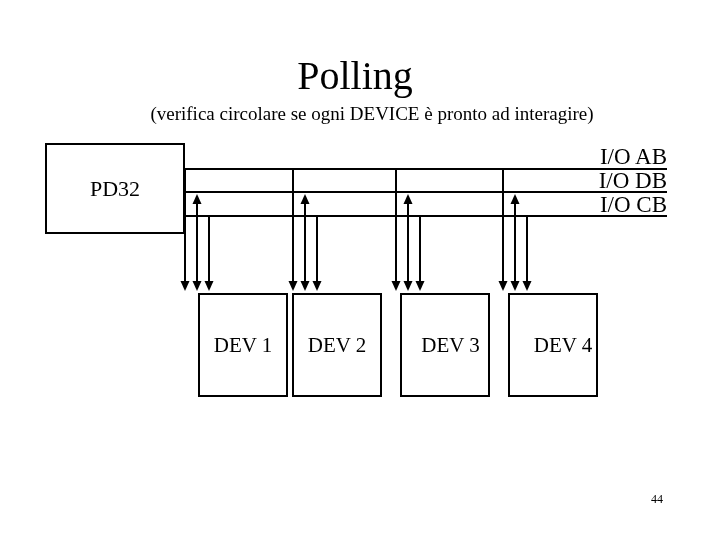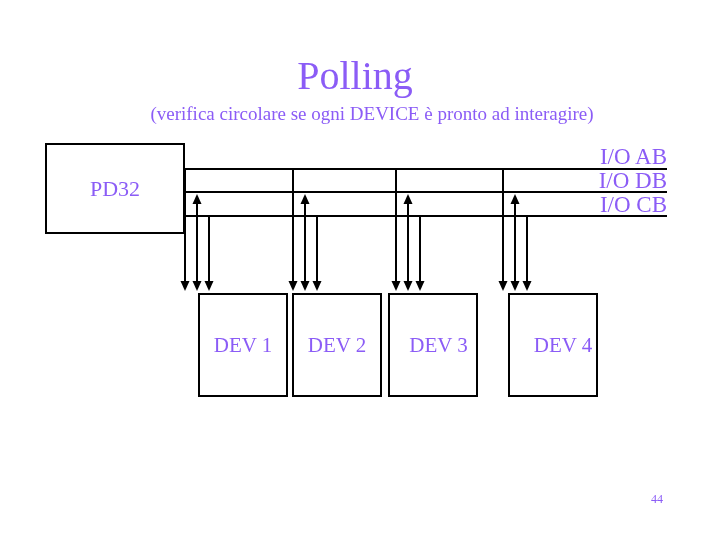--- a/index.html
+++ b/index.html
@@ -1,21 +1,21 @@
 <!DOCTYPE html>
 <html><head>
 <meta charset="utf-8">
 <style>
   html, body { margin: 0; padding: 0; background: #ffffff; }
   .slide {
     position: relative;
     width: 720px;
     height: 540px;
     background: #ffffff;
-    color: #8b5cf6;
+    color: #000000;
     font-family: "Liberation Serif", "DejaVu Serif", serif;
     overflow: hidden;
   }
   .title {
     position: absolute;
     top: 54px; left: 0;
     width: 710px;
     text-align: center;
     font-size: 40px;
     line-height: 44px;
@@ -45,21 +45,21 @@
     background: #ffffff;
     display: flex;
     align-items: center;
     justify-content: center;
     margin-left: 34px;
   }
   .pd32 { left: 11px; top: 143px; width: 140px; height: 91px; font-size: 22px; }
   .dev  { top: 293px; width: 90px; height: 104px; font-size: 21px; }
   .dev-1 { left: 164px; }
   .dev-2 { left: 258px; }
-  .dev-3 { left: 354px; padding-left: 11px; }
+  .dev-3 { left: 366px; padding-left: 11px; }
   .dev-4 { left: 474px; padding-left: 20px; }
   .bus-label {
     position: absolute;
     right: 53px;
     height: 22px;
     line-height: 22px;
     text-align: right;
     font-size: 23px;
     white-space: nowrap;
   }

